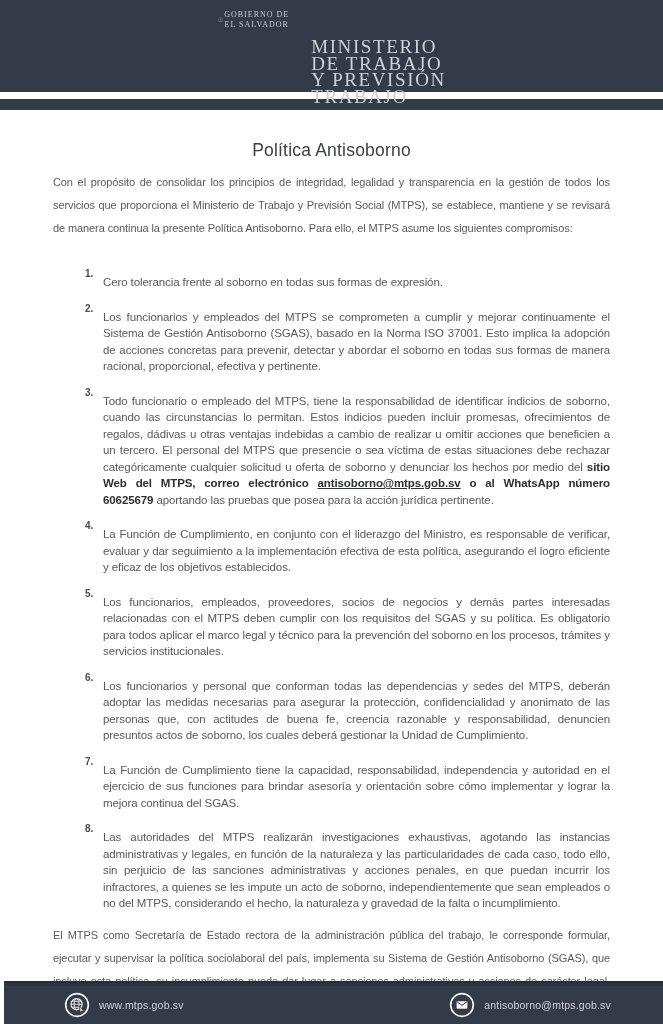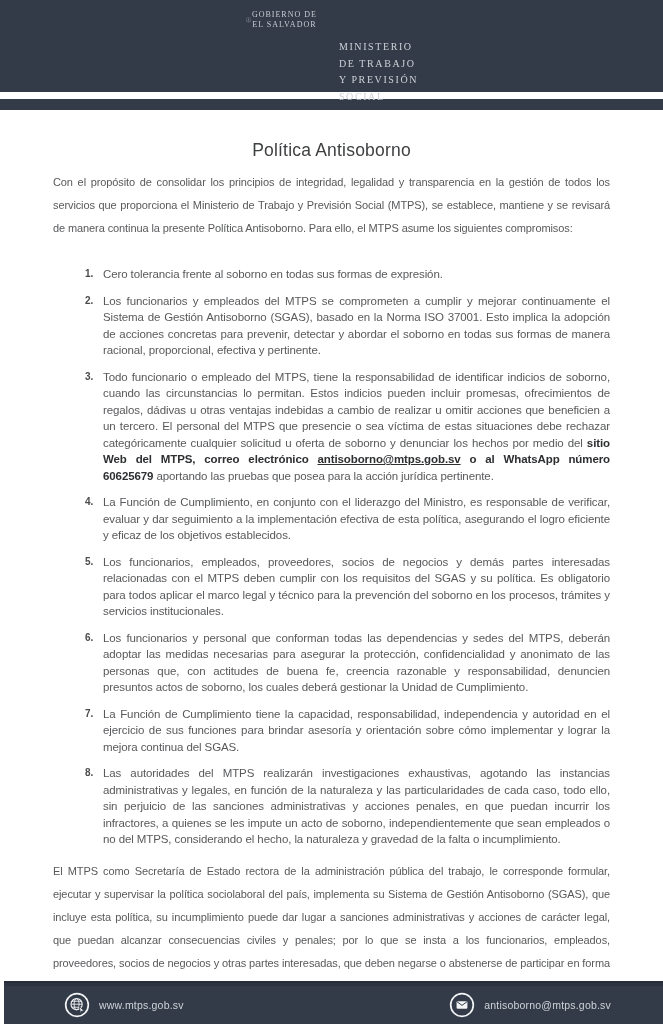--- a/index.html
+++ b/index.html
@@ -24,21 +24,21 @@
   .brand { display: flex; align-items: flex-start; gap: 22px; margin-top: 4px; }
   .logo-col { display: flex; flex-direction: row; align-items: center; width: 72px; }
   .logo-caption {
     font-family: "Liberation Serif", serif;
     font-size: 8px; line-height: 10px;
     letter-spacing: 1px; text-align: center;
     color: #c6cbd2; white-space: nowrap;
   }
   .ministry {
     font-family: "Liberation Serif", serif;
-    font-size: 10px; line-height: 16.5px;
+    font-size: 19px; line-height: 16.5px;
     letter-spacing: 1.6px;
     color: #cdd2d8;
     padding-top: 3px;
     margin-top: 45px;
   }
   .gap-line { height: 7px; background: #ffffff; }
   .stripe { height: 11px; background: #343b48; }
 
   
   .doc-body {
@@ -58,21 +58,21 @@
     letter-spacing: -0.1px;
     text-align: justify;
   }
   .list { margin: 26px 0 12px 32px; }
   .item { display: flex; margin-bottom: 10px; }
   .item .num {
     width: 18px; flex: 0 0 18px;
     font-size: 10px; font-weight: 700;
     color: #4a4b4d; padding-top: 2px;
   }
-  .item .itext { flex: 1; font-size: 11.5px; line-height: 16.5px; letter-spacing: -0.1px; text-align: justify; }
+  .item .itext { flex: 1; font-size: 11.5px; line-height: 16.5px; letter-spacing: -0.1px; text-align: justify; margin-top: 8px; }
   .b { font-weight: 700; color: #2e2f31; }
   a.email-link { color: #2e2f31; text-decoration: underline; font-weight: 700; cursor: pointer; }
 
   
   .footbar {
     position: absolute; left: 4px; bottom: 0;
     width: 663px; height: 41px;
     background: #343b48;
     border-top: 3px solid #23293362;
     box-shadow: 0 -2px 0 #262c38;
@@ -124,21 +124,21 @@
         </svg>
         <div class="logo-caption">
           <div>GOBIERNO DE</div>
           <div>EL SALVADOR</div>
         </div>
       </div>
       <div class="ministry">
         <div>MINISTERIO</div>
         <div>DE TRABAJO</div>
         <div>Y PREVISIÓN</div>
-        <div>SOCIAL</div>
+        <div>TRABAJO</div>
       </div>
     </div>
   </header>
   <div class="gap-line"></div>
   <div class="stripe"></div>
 
   <main class="doc-body">
     <h1 class="doc-title">Política Antisoborno</h1>
 
     <p class="para">Con el propósito de consolidar los principios de integridad, legalidad y transparencia en la gestión de todos los servicios que proporciona el Ministerio de Trabajo y Previsión Social (MTPS), se establece, mantiene y se revisará de manera continua la presente Política Antisoborno. Para ello, el MTPS asume los siguientes compromisos:</p>

